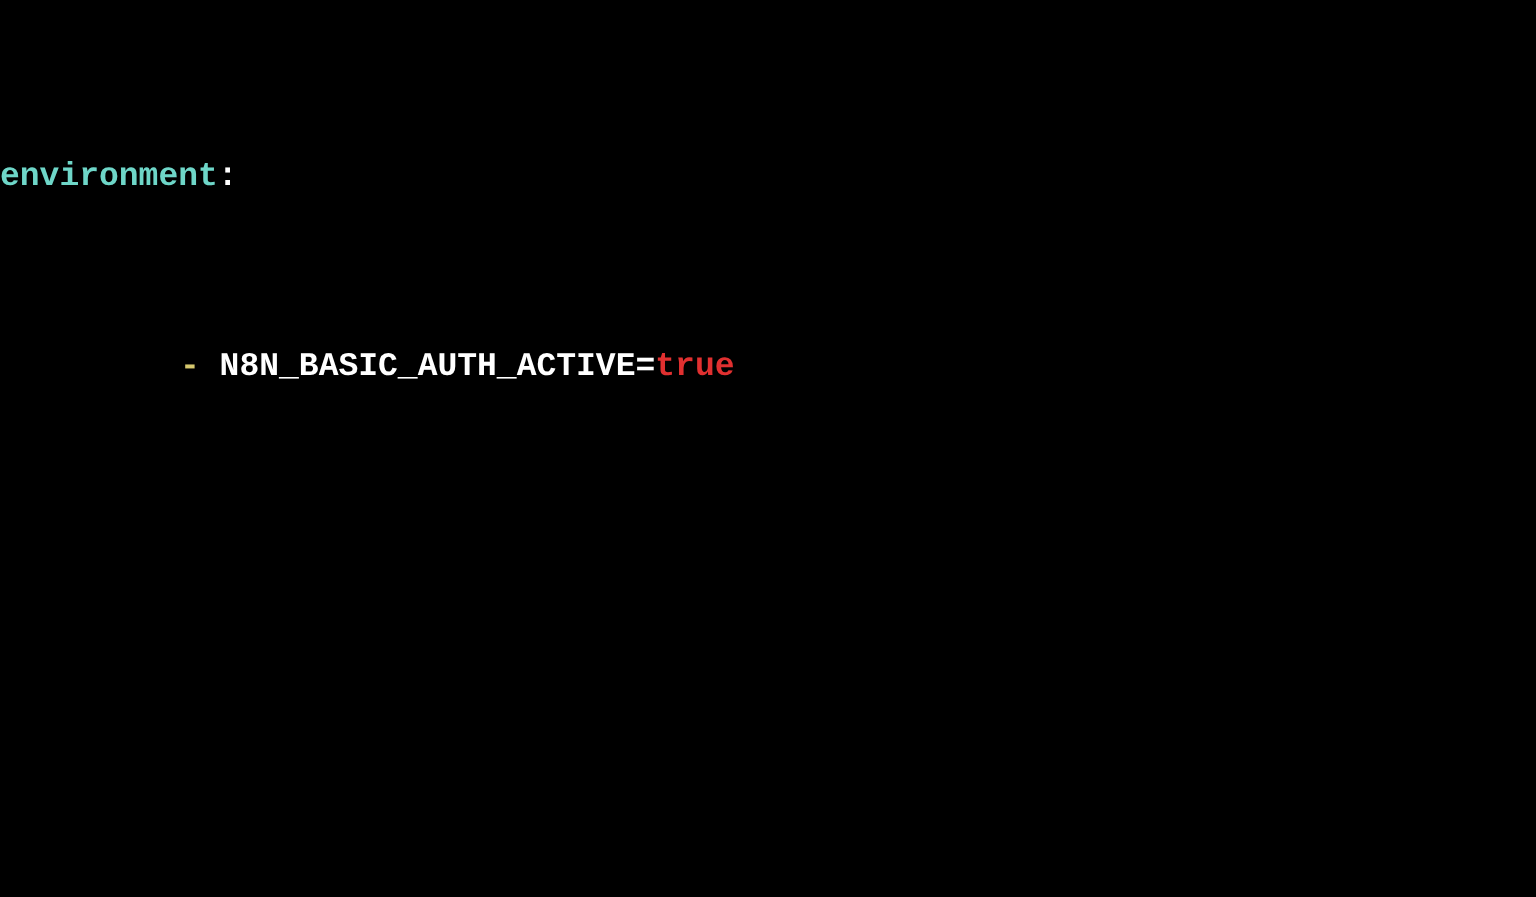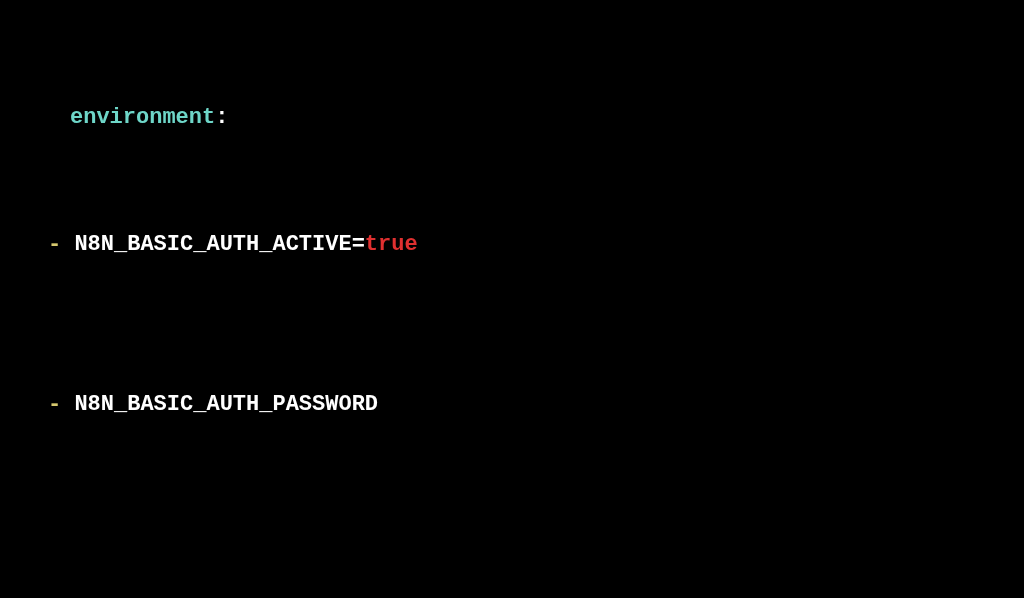--- a/index.html
+++ b/index.html
@@ -19,24 +19,23 @@
       overflow: hidden;
       padding-top: 6px;
     }
     .editor {
       white-space: pre;
     }
     .line {
       display: block;
     }
     .indent1 {
-      padding-left: 70px;
     }
     .indent2 {
-      padding-left: 48px;
+      padding-left: 120px;
     }
     .key {
       color: #6ed6c8;
     }
     .colon {
       color: #ffffff;
     }
     .dash {
       color: #d6c86e;
     }
@@ -50,21 +49,20 @@
 </head>
 <body>
 
 <div class="editor">
 
   <div class="line indent1"><span class="key">environment</span><span class="colon">:</span></div>
 
   <div class="line indent2"><span class="dash">-</span><span class="text"> </span><span class="text">N8N_BASIC_AUTH_ACTIVE=</span><span class="bool">true</span></div>
 
 
-  <div class="line indent2"><span class="dash">-</span><span class="text"> </span><span class="text">N8N_BASIC_AUTH_PASSWORD</span></div>
 
   
 
   
 
   
 
   
 
   

